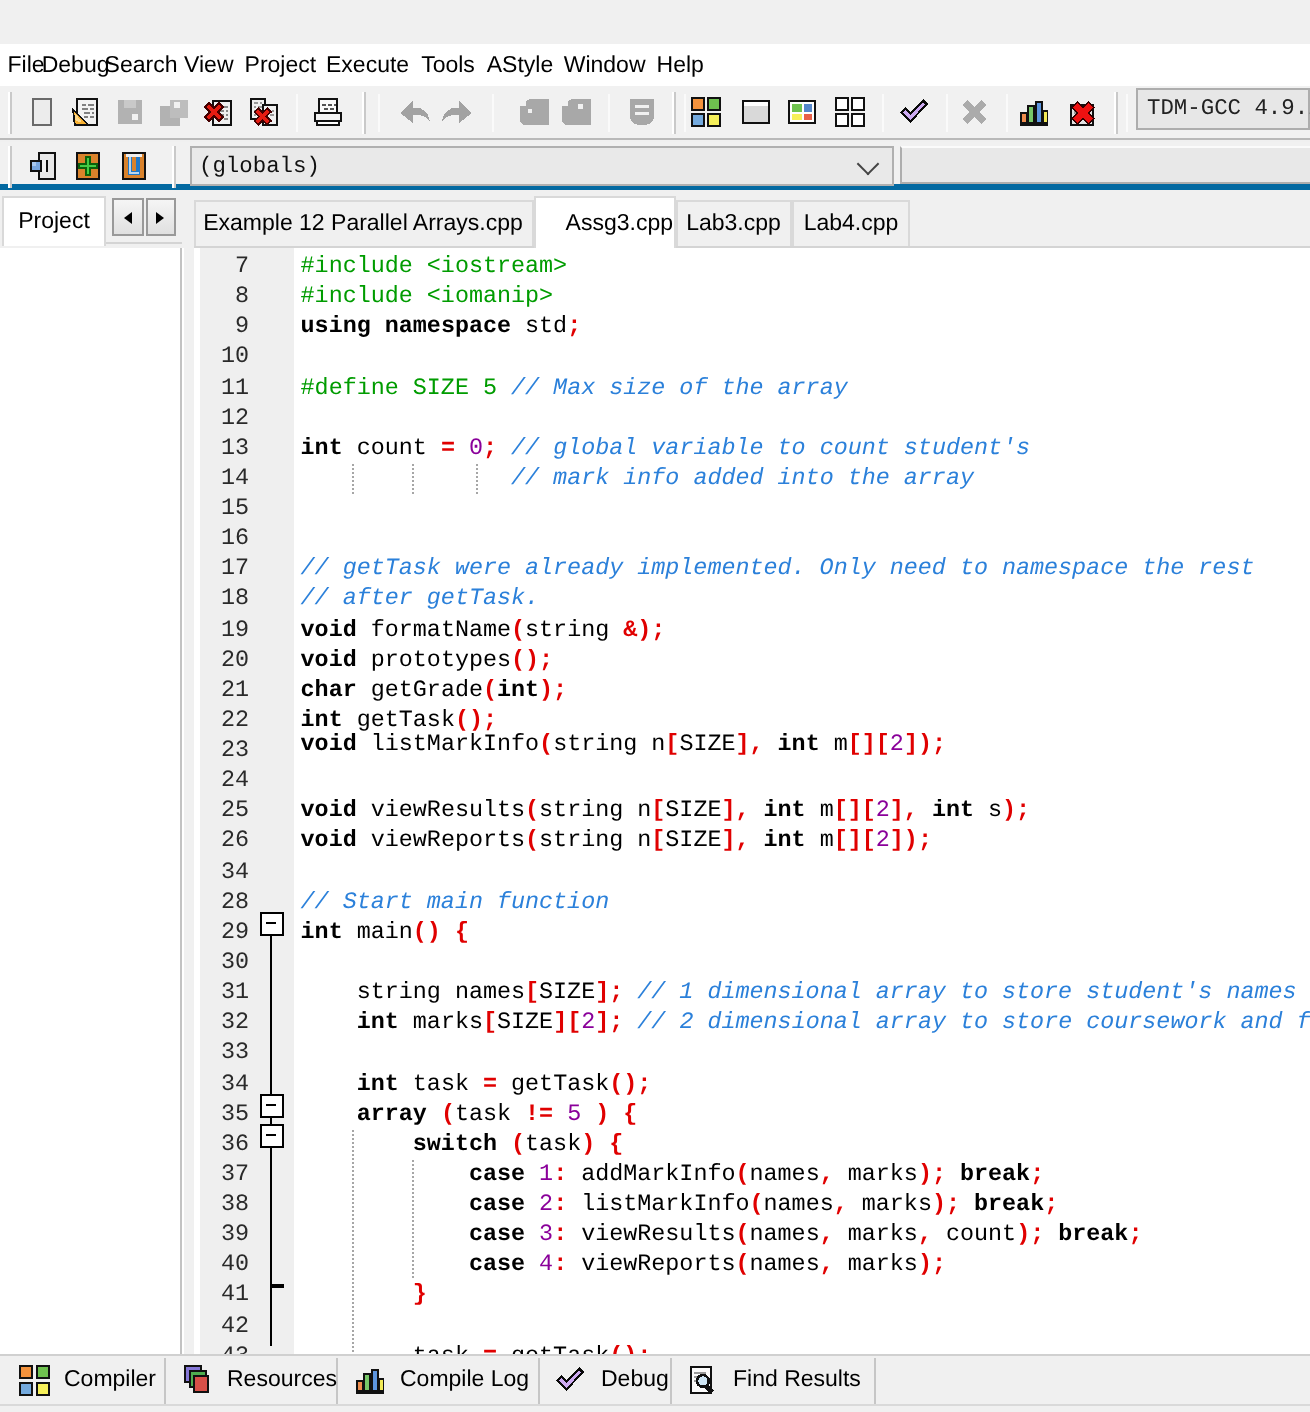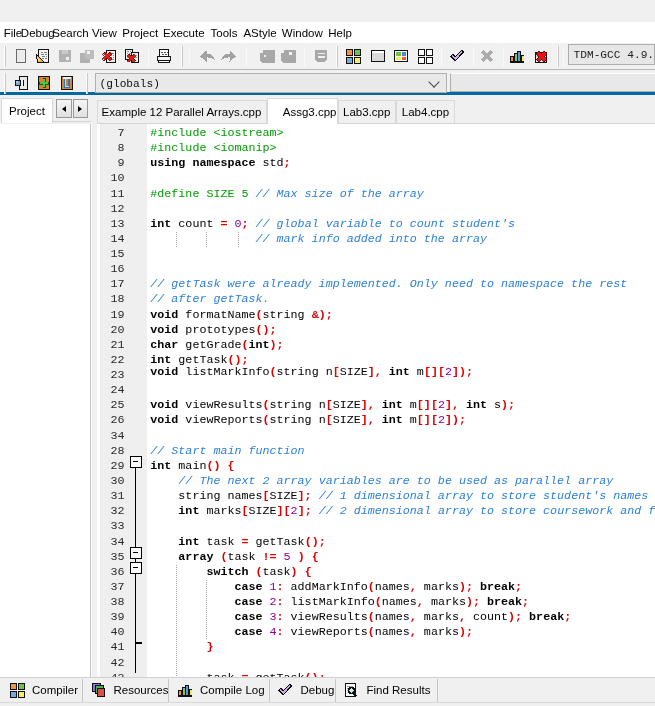--- a/index.html
+++ b/index.html
@@ -387,21 +387,21 @@
 <div class="cl" style="top:398.34px"><span class="k">void</span><span class="i"> viewResults</span><span class="r">(</span><span class="i">string n</span><span class="r">[</span><span class="i">SIZE</span><span class="r">],</span><span class="i"> </span><span class="k">int</span><span class="i"> m</span><span class="r">[][</span><span class="n">2</span><span class="r">],</span><span class="i"> </span><span class="k">int</span><span class="i"> s</span><span class="r">);</span></div>
 <div class="ln" style="top:398.34px">25</div>
 <div class="cl" style="top:413.47px"><span class="k">void</span><span class="i"> viewReports</span><span class="r">(</span><span class="i">string n</span><span class="r">[</span><span class="i">SIZE</span><span class="r">],</span><span class="i"> </span><span class="k">int</span><span class="i"> m</span><span class="r">[][</span><span class="n">2</span><span class="r">]);</span></div>
 <div class="ln" style="top:413.47px">26</div>
 <div class="cl" style="top:428.60px"></div>
 <div class="ln" style="top:428.60px">34</div>
 <div class="cl" style="top:443.73px"><span class="c">// Start main function</span></div>
 <div class="ln" style="top:443.73px">28</div>
 <div class="cl" style="top:458.86px"><span class="k">int</span><span class="i"> main</span><span class="r">()</span><span class="i"> </span><span class="r">{</span></div>
 <div class="ln" style="top:458.86px">29</div>
-<div class="cl" style="top:473.99px"><span class="i">    </span><span class="c">// The next 2 array variables are to be used as parallel array</span></div>
+<div class="cl" style="top:473.99px"><span class="i">    </span></div>
 <div class="ln" style="top:473.99px">30</div>
 <div class="cl" style="top:489.12px"><span class="i">    string names</span><span class="r">[</span><span class="i">SIZE</span><span class="r">];</span><span class="i"> </span><span class="c">// 1 dimensional array to store student's names</span></div>
 <div class="ln" style="top:489.12px">31</div>
 <div class="cl" style="top:504.25px"><span class="i">    </span><span class="k">int</span><span class="i"> marks</span><span class="r">[</span><span class="i">SIZE</span><span class="r">][</span><span class="n">2</span><span class="r">];</span><span class="i"> </span><span class="c">// 2 dimensional array to store coursework and final exam marks</span></div>
 <div class="ln" style="top:504.25px">32</div>
 <div class="cl" style="top:519.38px"></div>
 <div class="ln" style="top:519.38px">33</div>
 <div class="cl" style="top:534.51px"><span class="i">    </span><span class="k">int</span><span class="i"> task </span><span class="r">=</span><span class="i"> getTask</span><span class="r">();</span></div>
 <div class="ln" style="top:534.51px">34</div>
 <div class="cl" style="top:549.64px"><span class="i">    </span><span class="k">array</span><span class="i"> </span><span class="r">(</span><span class="i">task </span><span class="r">!=</span><span class="i"> </span><span class="n">5</span><span class="i"> </span><span class="r">)</span><span class="i"> </span><span class="r">{</span></div>

